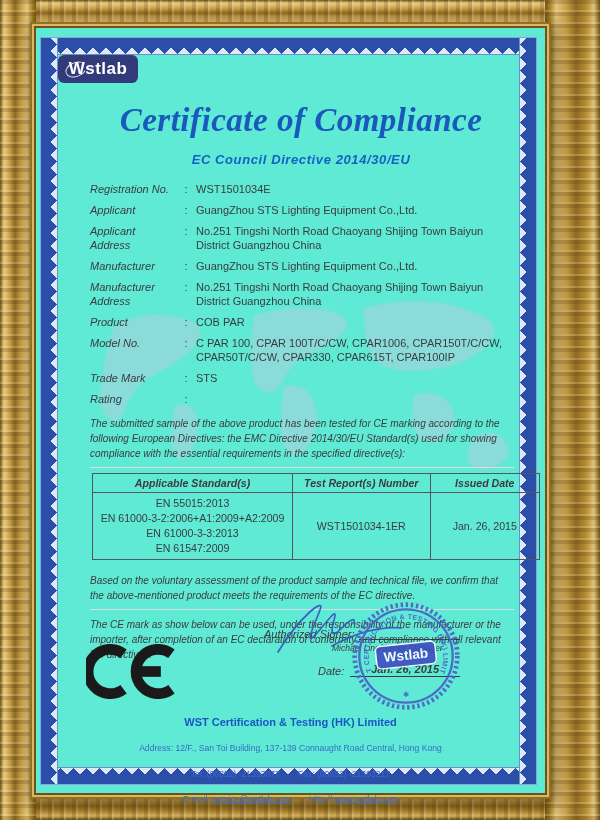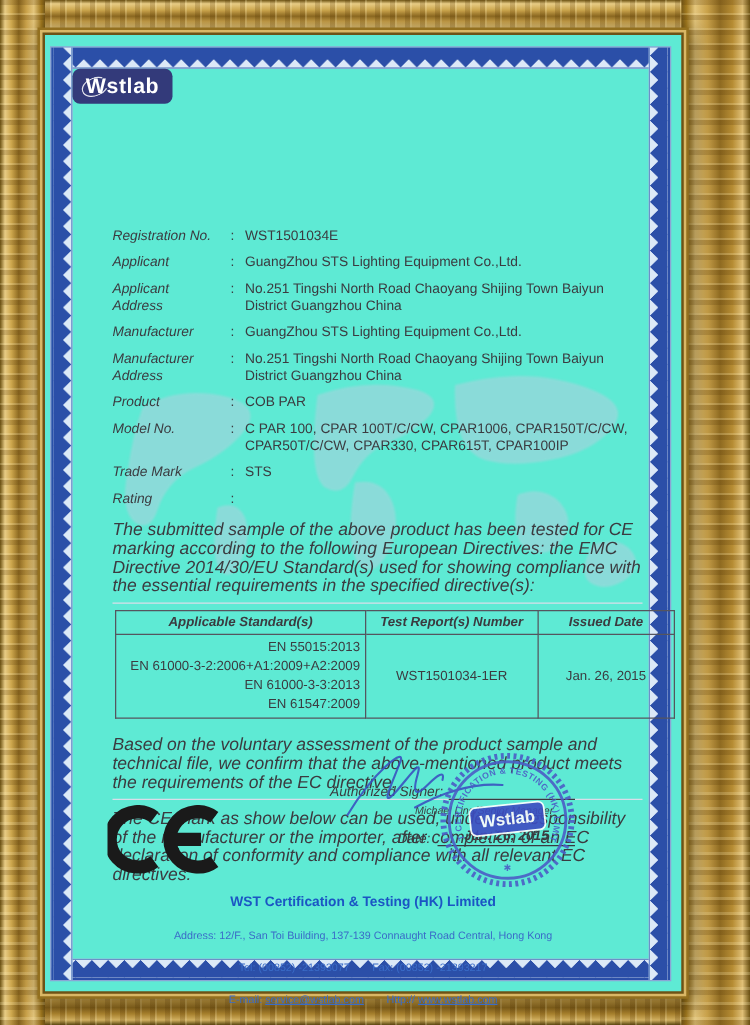--- a/index.html
+++ b/index.html
@@ -58,27 +58,27 @@
   
   .head{position:absolute;left:54px;top:74px;width:422px;text-align:center;z-index:5;}
   .title{font-family:"Liberation Serif",serif;font-style:italic;font-weight:bold;
     font-size:33px;color:#1a58bb;letter-spacing:.5px;}
   .subtitle{margin-top:13px;font-style:italic;font-weight:bold;font-size:13px;color:#1560c4;letter-spacing:.6px;}
   
   .content{position:absolute;left:54px;top:154px;width:424px;z-index:5;color:#3b3b40;}
   .frow{display:grid;grid-template-columns:86px 20px 1fr;margin-bottom:7px;font-size:11px;line-height:14px;}
   .flabel{font-style:italic;}
   .fcolon{text-align:center;}
-  .para{font-style:italic;font-size:14px;line-height:15px;margin-top:10px;}
+  .para{font-style:italic;font-size:10px;line-height:15px;margin-top:10px;}
   .faint-rule{border:0;border-top:1px solid #d9dee9;margin:6px 0 0 0;}
   table.std{border-collapse:collapse;margin-top:5px;margin-left:2px;width:448px;font-size:10.6px;color:#3b3b40;}
   table.std th, table.std td{border:1px solid #55555e;}
   table.std th{font-style:italic;font-weight:bold;text-align:center;padding:2px 2px;height:14px;}
   table.std td{vertical-align:middle;padding:3px 4px;}
-  td.c1{width:183px;text-align:right;line-height:15px;}
+  td.c1{width:183px;text-align:center;line-height:15px;}
   td.c2{width:123px;text-align:center;}
   td.c3{width:96px;text-align:center;}
   
   .map{position:absolute;left:18px;top:258px;z-index:3;opacity:.5;filter:blur(1px);}
   
   .ce{position:absolute;left:50px;top:616px;z-index:5;}
   .signblock{position:absolute;left:228px;top:597px;width:196px;z-index:5;color:#3b3b40;}
   .sigrow{display:flex;align-items:flex-end;font-size:11px;}
   .siglabel{font-style:italic;white-space:nowrap;}
   .sigline{flex:1;border-bottom:1.5px solid #3a3a40;height:14px;margin-left:4px;}
@@ -122,20 +122,24 @@
       <path d="M360,110 q20,-8 34,6 q12,14 2,30 q-12,16 -28,8 q-14,-8 -8,-44z"></path>
       <path d="M420,150 q22,-8 32,6 q8,12 -6,22 q-16,10 -28,2 q-10,-8 2,-30z"></path>
     </g>
   </svg>
 
   <div class="logo">
     <span class="swoosh"></span>
     <span>Wstlab</span>
   </div>
 
+  <div class="head">
+    <div class="title">Certificate of Compliance</div>
+    <div class="subtitle">EC Council Directive 2014/30/EU</div>
+  </div>
 
   <div class="content">
 
     <div class="frow">
       <span class="flabel">Registration No.</span>
       <span class="fcolon">:</span>
       <span class="fvalue">WST1501034E</span>
     </div>
     <div class="frow">
       <span class="flabel">Applicant</span>

